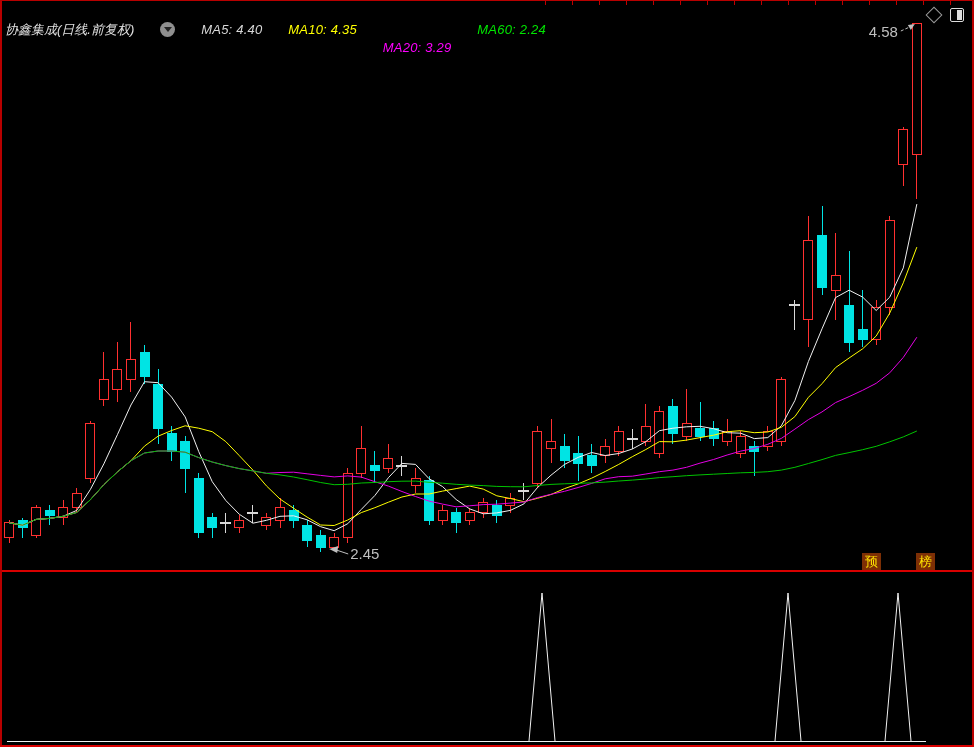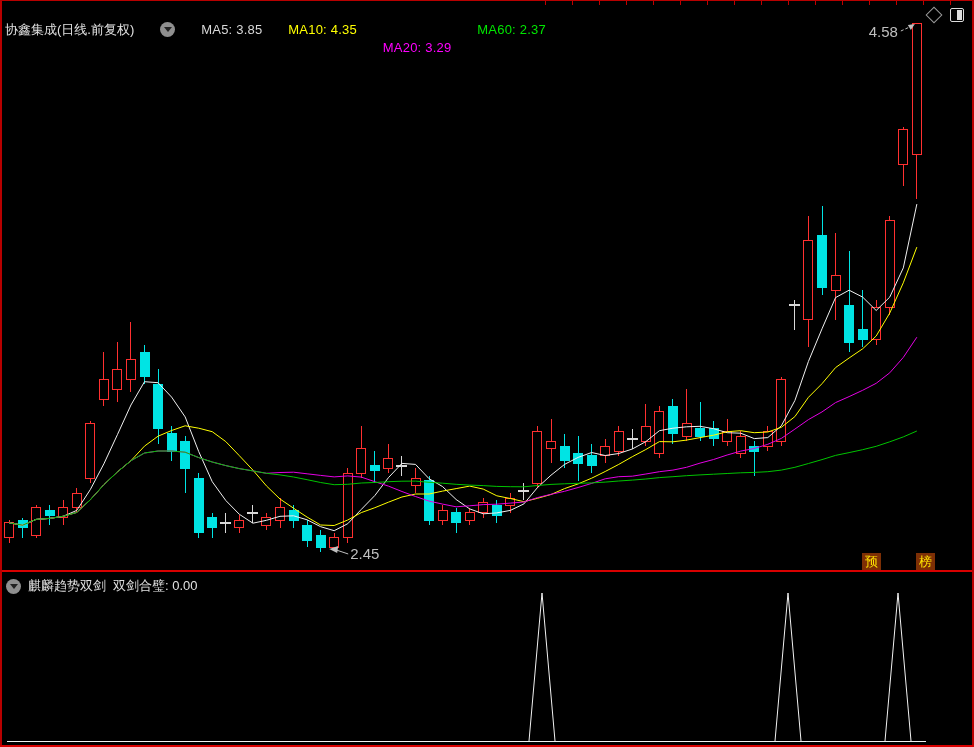--- a/index.html
+++ b/index.html
@@ -3,21 +3,21 @@
 <meta charset="utf-8">
 <style>
   html,body{margin:0;padding:0;background:#000;}
   .stage{position:relative;width:974px;height:747px;background:#000;overflow:hidden;
          font-family:"Liberation Sans","DejaVu Sans",sans-serif;}
   .borderline{position:absolute;background:#b80000;}
   #main-chart,#sub-chart{position:absolute;left:0;display:block;}
   #main-chart{top:0;}
   #sub-chart{top:571px;}
   .hdr{position:absolute;top:4px;left:5px;display:flex;align-items:center;gap:26px;
-       font-size:13px;white-space:nowrap;z-index:5;}
+       font-size:13px;white-space:nowrap;z-index:5;font-style:italic;}
   .hdr .title{color:#e2e2e2;}
   .ma-label{letter-spacing:0.2px;}
   .circ-icon{width:15px;height:15px;border-radius:50%;background:#8f8f8f;position:relative;flex:0 0 auto;}
   .circ-icon:after{content:"";position:absolute;left:4px;top:5px;border-left:4px solid transparent;
        border-right:4px solid transparent;border-top:5px solid #222;}
   .top-icons{position:absolute;top:8px;right:10px;display:flex;align-items:center;gap:10px;z-index:5;}
   .diamond{width:10px;height:10px;border:1px solid #9a9a9a;transform:rotate(45deg);background:transparent;}
   .panel-sq{width:12px;height:12px;border:1px solid #dcdcdc;border-radius:2px;position:relative;}
   .panel-sq:after{content:"";position:absolute;right:1px;top:1px;bottom:1px;width:5px;background:#dcdcdc;}
   .tag{position:absolute;top:553px;width:19px;height:17px;background:#7d2f05;color:#ffe400;
@@ -195,46 +195,41 @@
       <line x1="900.85" y1="31" x2="911.85" y2="26" stroke="#bfbfbf" stroke-width="1" stroke-dasharray="3,2"></line>
       <polygon points="914.85,24 907.85,25 910.85,30" fill="#bfbfbf"></polygon>
       <polygon points="329.20000000000005,548.962 338.20000000000005,545.962 337.20000000000005,552.962" fill="#bfbfbf"></polygon>
       <line x1="336.20000000000005" y1="549.962" x2="348.20000000000005" y2="553.962" stroke="#bfbfbf" stroke-width="1"></line>
       <text x="350.20000000000005" y="558.962" fill="#bfbfbf" font-size="15" font-family="&quot;Liberation Sans&quot;,&quot;DejaVu Sans&quot;,sans-serif">2.45</text>
     </svg>
 
   <div class="hdr">
     <span class="title">协鑫集成(日线.前复权)</span>
     <span class="circ-icon"></span>
-    <span class="ma-label" style="color: rgb(216, 216, 216);">MA5: 3.85</span>
+    <span class="ma-label" style="color: rgb(216, 216, 216);">MA5: 4.40</span>
     <span class="ma-label" style="color: rgb(255, 255, 0);">MA10: 4.35</span>
     <span class="ma-label" style="color: rgb(255, 0, 255); margin-top: 36px;">MA20: 3.29</span>
-    <span class="ma-label" style="color: rgb(0, 230, 0);">MA60: 2.37</span>
+    <span class="ma-label" style="color: rgb(0, 230, 0);">MA60: 2.24</span>
   </div>
 
   <div class="top-icons">
     <span class="diamond"></span>
     <span class="panel-sq"></span>
   </div>
 
   <div class="tag" id="tag-yu">预</div>
   <div class="tag" id="tag-bang">榜</div>
 
   <div class="borderline" style="left:0;top:570px;width:974px;height:2px;background:#d80000;"></div>
 
   <svg id="sub-chart" width="974" height="176">
       <line x1="7" y1="170.5" x2="926" y2="170.5" stroke="#f2f2f2" stroke-width="1"></line>
       <polyline points="529,170 542,22 555,170" fill="none" stroke="#f2f2f2" stroke-width="1"></polyline>
       <polyline points="775,170 788,22 801,170" fill="none" stroke="#f2f2f2" stroke-width="1"></polyline>
       <polyline points="885,170 898,22 911,170" fill="none" stroke="#f2f2f2" stroke-width="1"></polyline>
     </svg>
 
-  <div class="subhdr">
-    <span class="circ-icon"></span>
-    <span>麒麟趋势双剑</span>
-    <span>双剑合璧: 0.00</span>
-  </div>
 
   <div class="borderline" style="left:0;top:0;width:974px;height:1px;"></div>
   <div class="borderline" style="left:0;top:0;width:2px;height:747px;"></div>
   <div class="borderline" style="left:972px;top:0;width:2px;height:747px;"></div>
   <div class="borderline" style="left:0;top:745px;width:974px;height:2px;background:#d80000;"></div>
 </div>
 
 </body></html>

